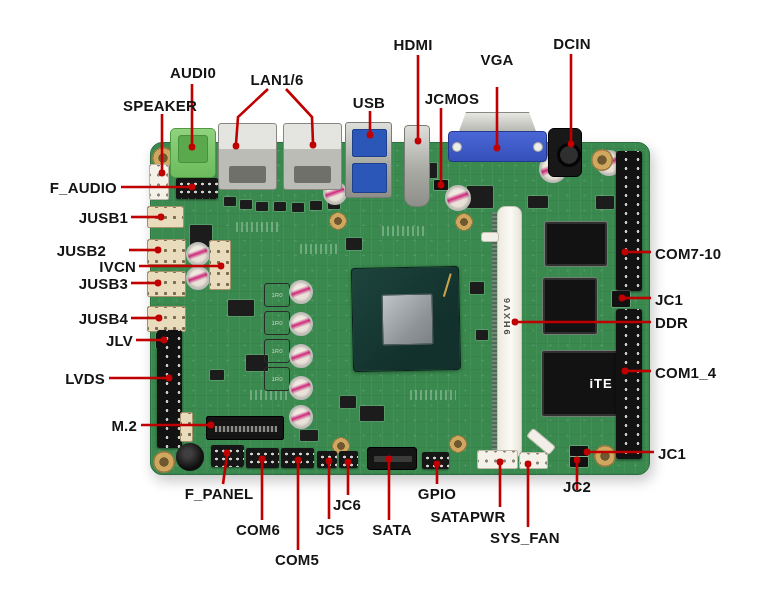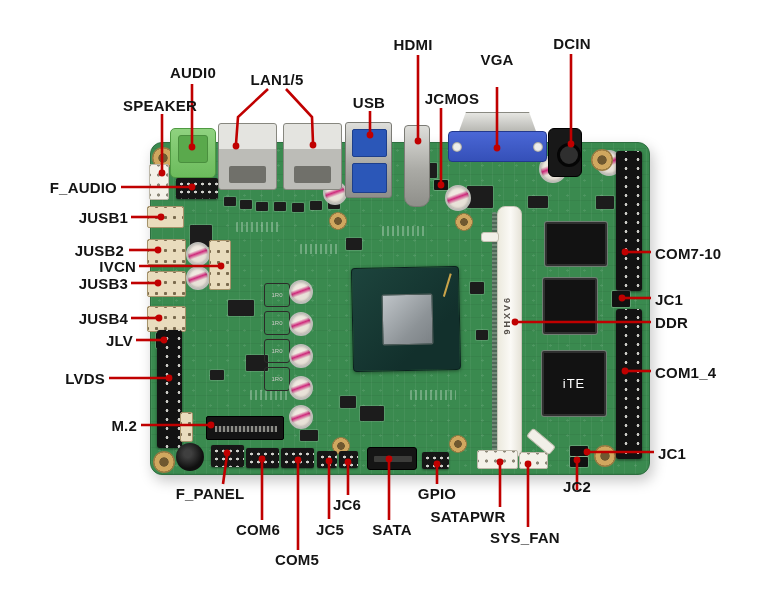--- a/index.html
+++ b/index.html
@@ -54,21 +54,21 @@
   .dcin .ring{position:absolute;left:8px;top:14px;width:18px;height:18px;border-radius:50%;
               background:#2f2f2f;border:3px solid #050505;}
   .dimm{background:linear-gradient(90deg,#eceade,#fbfaf6 55%,#e6e3d8);border:1px solid #cac7bb;border-radius:8px;}
   .dimm-pins{background:repeating-linear-gradient(180deg,#7d8a80 0 2px,#54605a 2px 4px);border-radius:2px;opacity:.8;}
   .cpu{background:linear-gradient(135deg,#1d443d,#12302c 70%);border:1px solid #0b211e;border-radius:4px;
        transform:rotate(-1.2deg);box-shadow:0 1px 4px rgba(0,0,0,.4);}
   .cpu .die{position:absolute;left:29px;top:26px;width:49px;height:49px;border-radius:2px;
             background:linear-gradient(135deg,#c0c5c9,#8d9397 65%,#7b8185);border:1px solid #55605e;}
   .cpu .gold{position:absolute;right:10px;top:6px;width:2px;height:24px;background:#c9a44a;transform:rotate(18deg);}
   .chip{position:absolute;background:#121212;border:2px solid #303030;border-radius:2px;box-shadow:0 0 0 1px #6f7f73;}
-  .ite{display:flex;align-items:center;justify-content:center;color:#fff;font-weight:400;font-size:13px;letter-spacing:1px;}
+  .ite{display:flex;align-items:center;justify-content:center;color:#fff;font-weight:700;font-size:13px;letter-spacing:1px;padding-left:27px;}
   .buzzer{position:absolute;border-radius:50%;background:radial-gradient(circle at 42% 38%,#3f3f3f 0 16%,#101010 62%);}
   .sata{background:#151515;border-radius:3px;border:1px solid #000;}
   .sata .key{position:absolute;left:6px;top:8px;width:38px;height:6px;background:#3c3c3a;border-radius:1px;}
   .m2{background:#141414;border-radius:2px;border:1px solid #000;}
   .m2 .pads{position:absolute;left:8px;top:9px;width:62px;height:6px;background:repeating-linear-gradient(90deg,#8c8c86 0 2px,#2a2a2a 2px 4px);}
   .jumper{background:#111;border-radius:1px;box-shadow:0 0 0 1px rgba(255,255,255,.2);}
   .latch{position:absolute;background:#f1efe8;border:1px solid #c4c0b2;border-radius:3px;}
   
   .leaders{position:absolute;left:0;top:0;pointer-events:none;}
   .lbl{position:absolute;font-weight:700;font-size:15px;color:#141414;white-space:nowrap;letter-spacing:.2px;}
@@ -283,44 +283,44 @@
         <circle cx="389" cy="459" r="3.4"></circle>
       <circle cx="437" cy="464" r="3.4"></circle>
         <circle cx="500" cy="462" r="3.4"></circle>
       <circle cx="528" cy="464" r="3.4"></circle>
         <circle cx="577" cy="460" r="3.4"></circle>
     </g>
   </svg>
 
   <div class="lbl lbl-c" style="left:193px;top:64px">AUDI0</div>
   <div class="lbl lbl-c" style="left:160px;top:97px">SPEAKER</div>
-  <div class="lbl lbl-c" style="left:277px;top:71px">LAN1/5</div>
+  <div class="lbl lbl-c" style="left:277px;top:71px">LAN1/6</div>
   <div class="lbl lbl-c" style="left:369px;top:94px">USB</div>
   <div class="lbl lbl-c" style="left:413px;top:36px">HDMI</div>
   <div class="lbl lbl-c" style="left:452px;top:90px">JCMOS</div>
   <div class="lbl lbl-c" style="left:497px;top:51px">VGA</div>
   <div class="lbl lbl-c" style="left:572px;top:35px">DCIN</div>
 
   <div class="lbl lbl-r" style="right:663px;top:179px">F_AUDIO</div>
   <div class="lbl lbl-r" style="right:652px;top:209px">JUSB1</div>
-  <div class="lbl lbl-r" style="right:656px;top:242px">JUSB2</div>
+  <div class="lbl lbl-r" style="right:674px;top:242px">JUSB2</div>
   <div class="lbl lbl-r" style="right:644px;top:258px">IVCN</div>
   <div class="lbl lbl-r" style="right:652px;top:275px">JUSB3</div>
   <div class="lbl lbl-r" style="right:652px;top:310px">JUSB4</div>
   <div class="lbl lbl-r" style="right:647px;top:332px">JLV</div>
   <div class="lbl lbl-r" style="right:675px;top:370px">LVDS</div>
   <div class="lbl lbl-r" style="right:643px;top:417px">M.2</div>
 
   <div class="lbl" style="left:655px;top:245px">COM7-10</div>
   <div class="lbl" style="left:655px;top:291px">JC1</div>
   <div class="lbl" style="left:655px;top:314px">DDR</div>
   <div class="lbl" style="left:655px;top:364px">COM1_4</div>
   <div class="lbl" style="left:658px;top:445px">JC1</div>
 
-  <div class="lbl lbl-c" style="left:210px;top:485px">F_PANEL</div>
+  <div class="lbl lbl-c" style="left:219px;top:485px">F_PANEL</div>
   <div class="lbl lbl-c" style="left:258px;top:521px">COM6</div>
   <div class="lbl lbl-c" style="left:297px;top:551px">COM5</div>
   <div class="lbl lbl-c" style="left:330px;top:521px">JC5</div>
   <div class="lbl lbl-c" style="left:347px;top:496px">JC6</div>
   <div class="lbl lbl-c" style="left:392px;top:521px">SATA</div>
   <div class="lbl lbl-c" style="left:437px;top:485px">GPIO</div>
   <div class="lbl lbl-c" style="left:468px;top:508px">SATAPWR</div>
   <div class="lbl lbl-c" style="left:525px;top:529px">SYS_FAN</div>
   <div class="lbl lbl-c" style="left:577px;top:478px">JC2</div>
 

